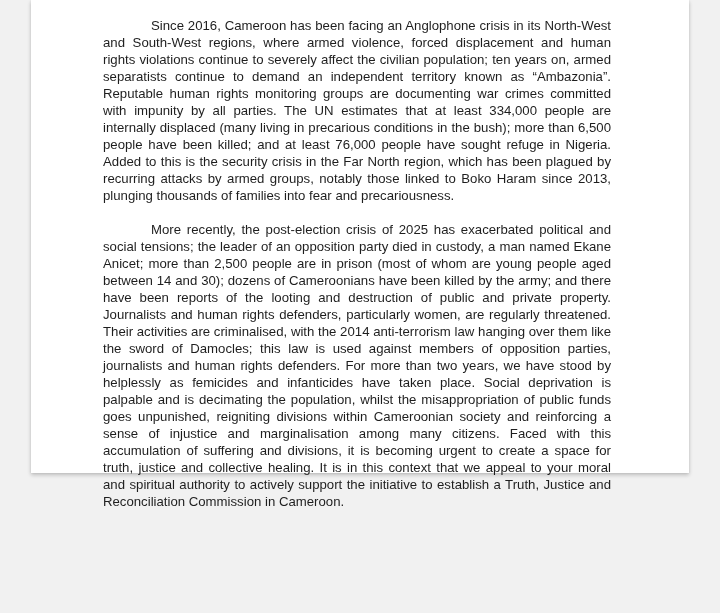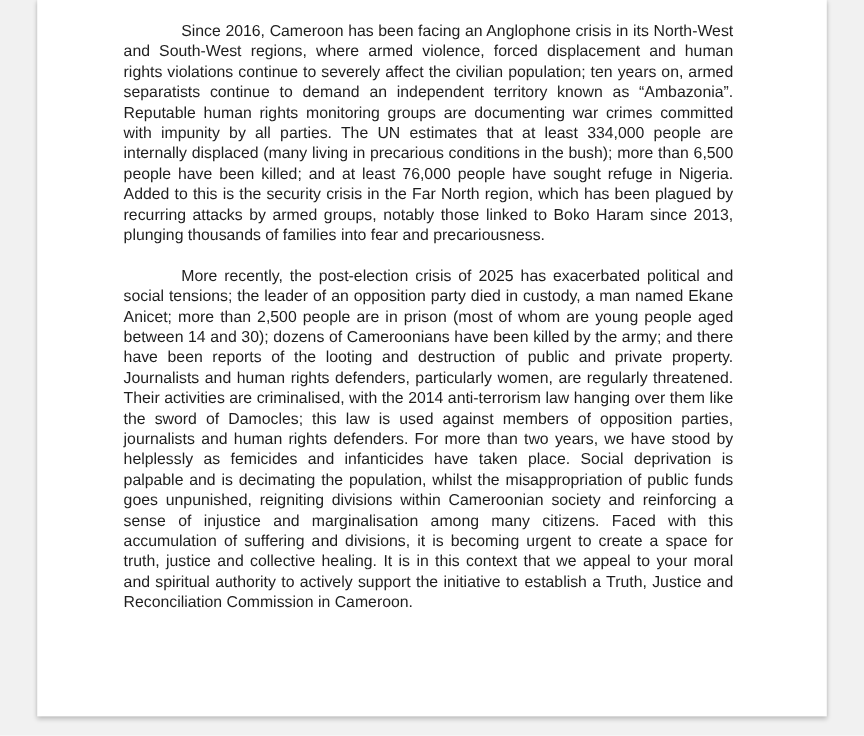--- a/index.html
+++ b/index.html
@@ -9,21 +9,21 @@
     height: 613px;
     background: #f1f1f1;
     overflow: hidden;
     font-family: "Liberation Sans", sans-serif;
   }
   .page {
     position: absolute;
     left: 31px;
     top: 0;
     width: 658px;
-    height: 597px;
+    height: 473px;
     background: #ffffff;
     box-shadow: 0 2px 4px rgba(0,0,0,0.22), 0 0 2px rgba(0,0,0,0.07);
   }
   .page-text {
     position: absolute;
     left: 72px;
     top: 17px;
     width: 508px;
     color: #1e1e1e;
     font-size: 13.2px;

